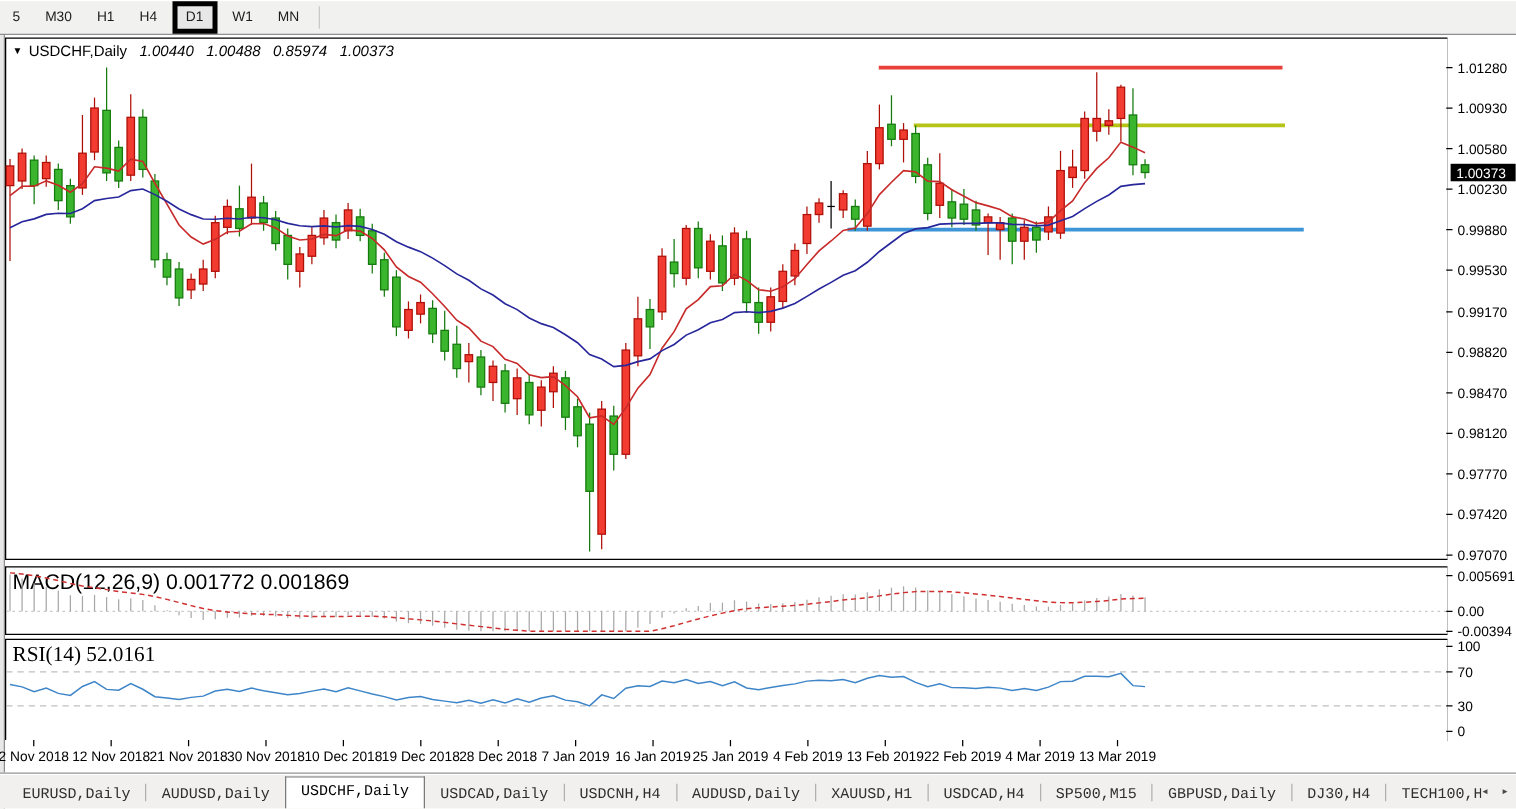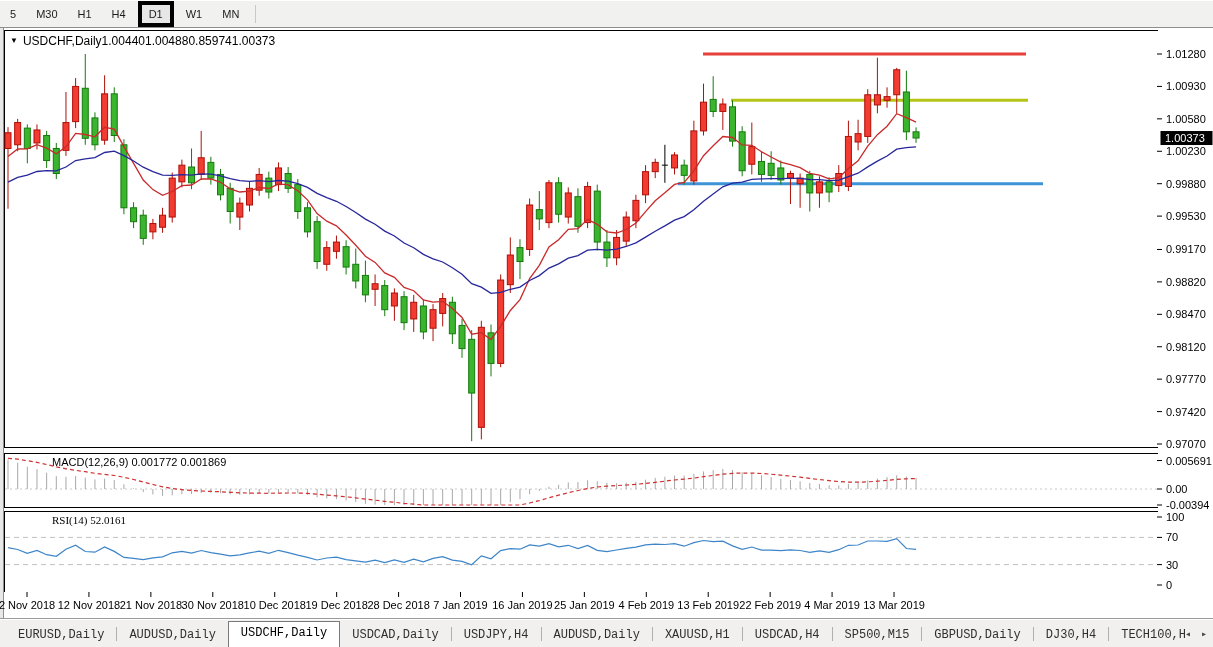--- a/index.html
+++ b/index.html
@@ -16,22 +16,22 @@
   #main-pane{left:4px;top:30px;width:1153px;height:416px;}
   #macd-pane{left:4px;top:453px;width:1153px;height:53px;}
   #rsi-pane{left:4px;top:511px;width:1153px;height:80px;}
   #axis-strip{position:absolute;left:1158px;top:28px;width:55px;height:590px;background:#fff;}
   #date-axis{position:absolute;left:4px;top:592px;width:1154px;height:24px;background:#fff;}
   #overlay{position:absolute;left:0;top:0;width:1213px;height:647px;pointer-events:none;}
   
   .chart-label{position:absolute;font-size:12px;color:#000;white-space:nowrap;}
   #main-title{left:10px;top:34px;}
   #main-title .tri{font-size:8px;vertical-align:2px;margin-right:5px;}
-  #main-title .num{margin-left:0;}
-  .ind-label{position:absolute;font-size:11px;color:#000;white-space:nowrap;padding-left:42px;}
+  #main-title .num{margin-left:10px;font-style:italic;}
+  .ind-label{position:absolute;font-size:17px;color:#000;white-space:nowrap;}
   #macd-label{left:10px;top:456px;}
   #rsi-label{left:10px;top:514px;font-family:Liberation Serif, serif;}
   
   #tabbar{position:absolute;left:0;top:618px;width:1213px;height:28px;background:#f1f0ee;border-top:1px solid #9a9a9a;box-shadow:0 1px 0 #ffffff inset;display:flex;align-items:flex-end;font-family:Liberation Mono, monospace;}
   #tabs{display:flex;align-items:flex-end;height:26px;margin-left:6px;flex:0 1 auto;overflow:hidden;}
   .tab{font-size:12px;color:#2f2f2f;padding:4px 12px 5px 12px;white-space:nowrap;position:relative;cursor:default;}
   .tab.active{background:#ffffff;color:#000;border:1px solid #7a7a7a;border-bottom:none;padding-bottom:7px;z-index:2;}
   .tab-sep{width:1px;height:14px;background:#b0b0b0;margin-bottom:6px;flex:none;}
   #tab-arrows{margin-left:auto;margin-right:6px;display:flex;gap:10px;align-items:center;height:26px;}
   .arrow{font-size:10px;color:#4a4a4a;cursor:default;}
@@ -646,21 +646,21 @@
     </svg>
 
   <div id="tabbar">
     <div id="tabs">
         <span class="tab">EURUSD,Daily</span>
         <span class="tab-sep"></span>
         <span class="tab">AUDUSD,Daily</span>
         <span class="tab active">USDCHF,Daily</span>
         <span class="tab">USDCAD,Daily</span>
         <span class="tab-sep"></span>
-        <span class="tab">USDJPY,H4</span>
+        <span class="tab">USDCNH,H4</span>
         <span class="tab-sep"></span>
         <span class="tab">AUDUSD,Daily</span>
         <span class="tab-sep"></span>
         <span class="tab">XAUUSD,H1</span>
         <span class="tab-sep"></span>
         <span class="tab">USDCAD,H4</span>
         <span class="tab-sep"></span>
         <span class="tab">SP500,M15</span>
         <span class="tab-sep"></span>
         <span class="tab">GBPUSD,Daily</span>

